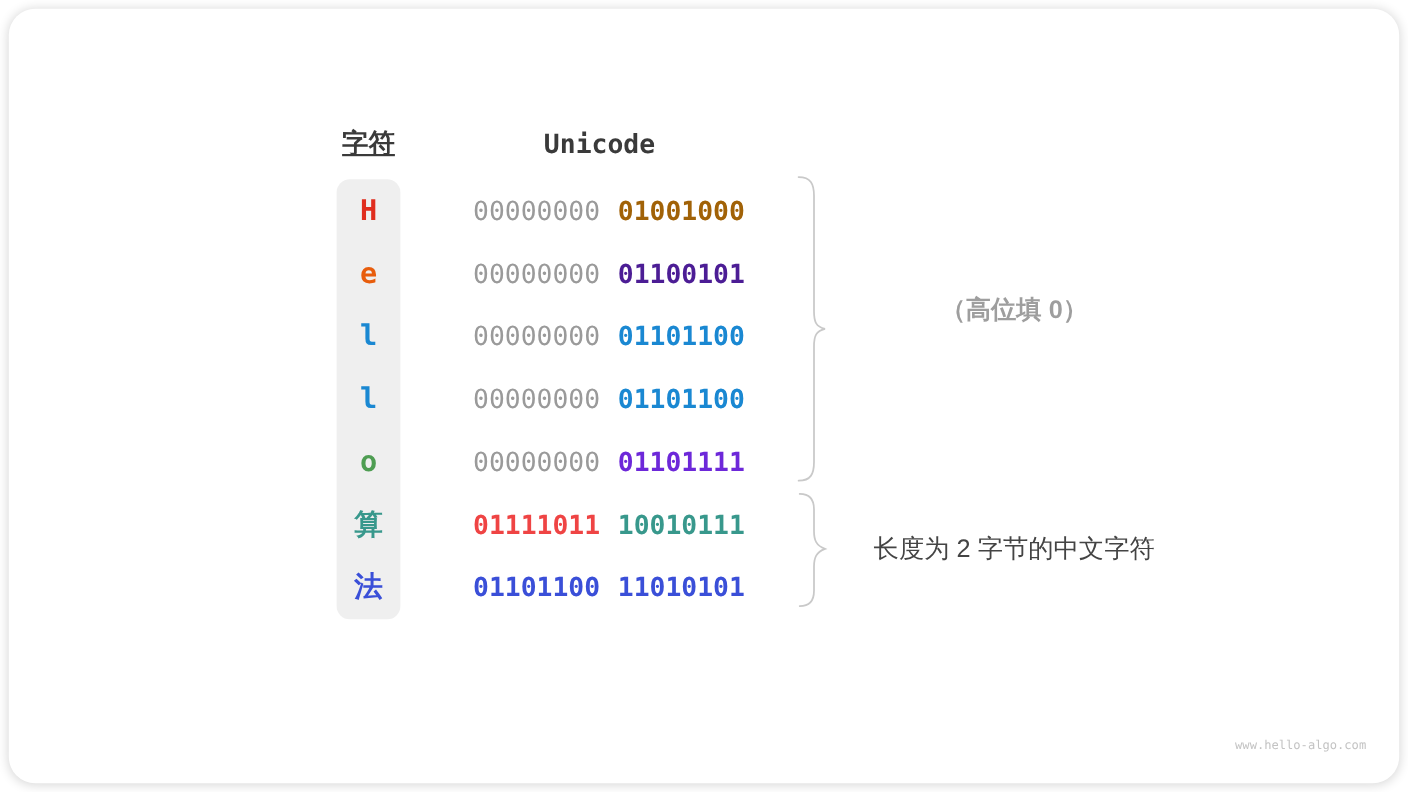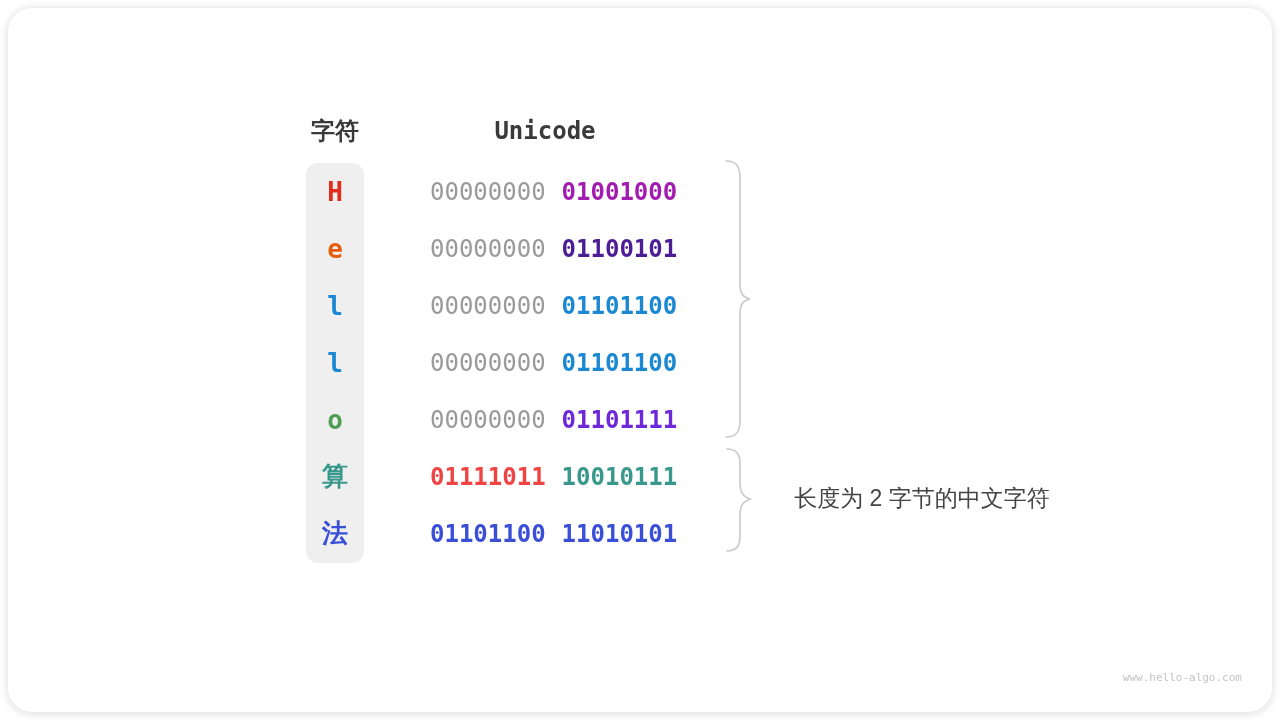--- a/index.html
+++ b/index.html
@@ -26,21 +26,21 @@
   .hdr {
     position: absolute;
     top: 116px;
     height: 30px;
     line-height: 30px;
     font-weight: 700;
     font-size: 24px;
     color: #3a3a3a;
     text-align: center;
   }
-  .hdr-char { left: 306px; width: 58px; font-family: "Liberation Sans", sans-serif; }
+  .hdr-char { left: 306px; width: 58px; font-family: "Liberation Sans", sans-serif; text-decoration: underline; }
   .hdr-unicode { left: 430px; width: 230px; font-family: "DejaVu Sans Mono", monospace; }
 
   
   .char-col-bg {
     position: absolute;
     left: 306px; top: 163px;
     width: 58px; height: 400px;
     background: #efefef;
     border-radius: 12px;
   }
@@ -113,21 +113,21 @@
   <div class="hdr hdr-char">字符</div>
   <div class="hdr hdr-unicode">Unicode</div>
 
   <div class="char-col-bg"></div>
 
   <div class="table-rows">
     <div class="row">
       <div class="char-cell" style="color: rgb(224, 45, 30);">H</div>
       <div class="binary">
         <span class="byte-high" style="color: rgb(154, 154, 154); font-weight: 400;">00000000</span>
-        <span class="byte-low" style="color: #a21caf;">01001000</span>
+        <span class="byte-low" style="color: #a16207;">01001000</span>
       </div>
     </div>
     <div class="row">
       <div class="char-cell" style="color: rgb(232, 93, 12);">e</div>
       <div class="binary">
         <span class="byte-high" style="color: rgb(154, 154, 154); font-weight: 400;">00000000</span>
         <span class="byte-low" style="color: #4c1d95;">01100101</span>
       </div>
     </div>
     <div class="row">
@@ -166,19 +166,20 @@
       </div>
     </div>
   </div>
 
   <svg class="braces" viewBox="0 0 1280 720">
     <path d="M 726 161 C 737 161 740 167 740 178 L 740 283 C 740 293 742 297 750 299 C 742 301 740 305 740 315 L 740 420 C 740 431 737 437 726 437" fill="none" stroke="#c9c9c9" stroke-width="1.6" stroke-linecap="round"></path>
     <path d="M 727 449 C 737 449 740 455 740 463 L 740 483 C 740 491 742 496 750 499 C 742 502 740 507 740 515 L 740 537 C 740 545 737 551 727 551" fill="none" stroke="#c9c9c9" stroke-width="1.6" stroke-linecap="round"></path>
   </svg>
 
   <div class="annotation ann-1">
+    <div class="line line-dim">（高位填 0）</div>
   </div>
   <div class="annotation ann-2">
     <div class="line">长度为 2 字节的中文字符</div>
   </div>
 
   <div class="watermark">www.hello-algo.com</div>
 </div>
 
 </body></html>

